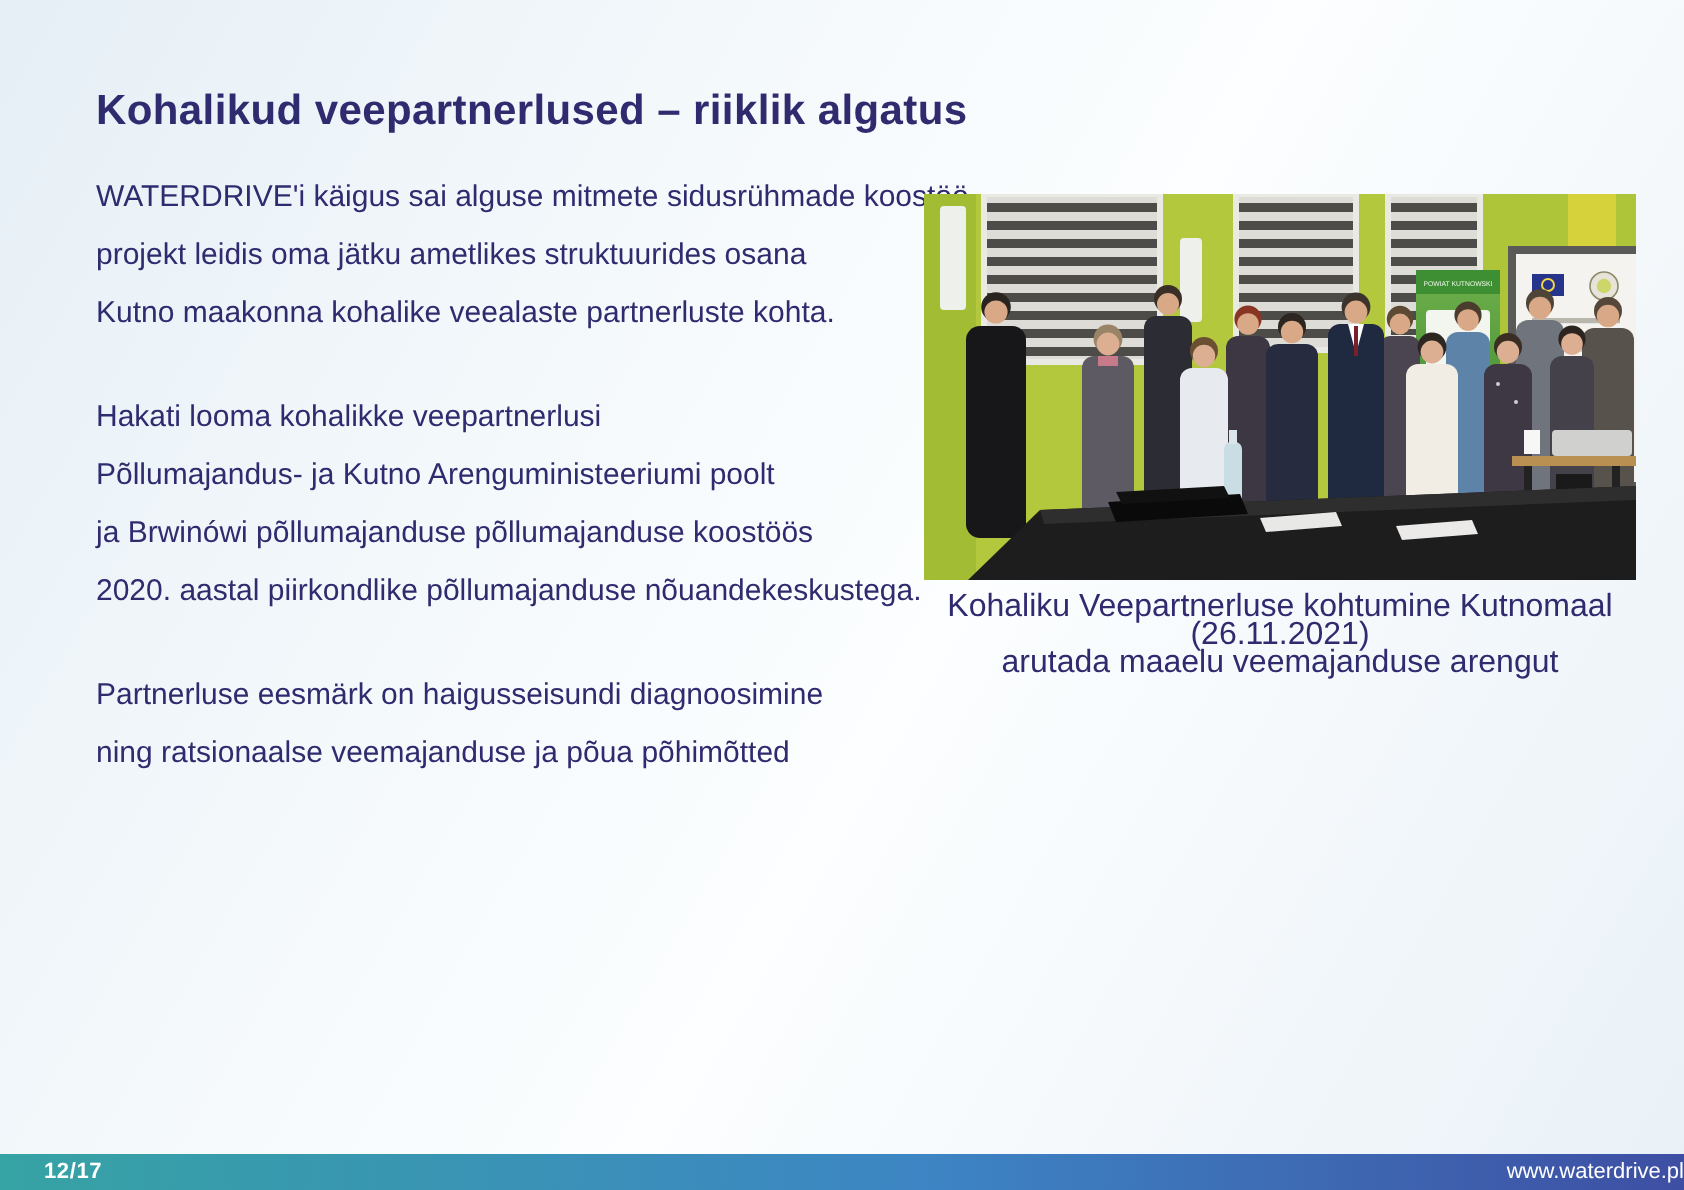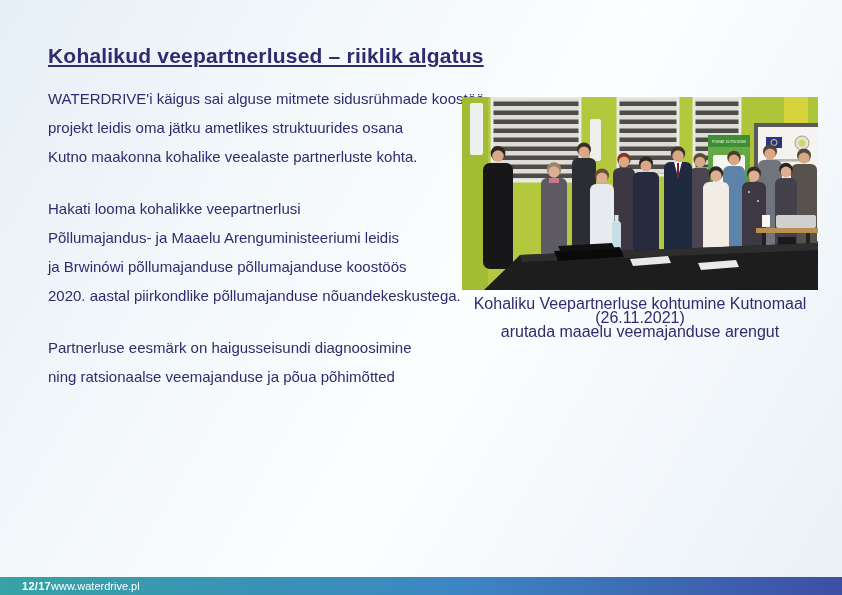--- a/index.html
+++ b/index.html
@@ -7,59 +7,59 @@
     --footer-l:#36a3a4; --footer-m:#3d85c4; --footer-r:#3e4fa3;
   }
   html,body{margin:0;padding:0;}
   body{font-family:"Liberation Sans", sans-serif; background:#888;}
   .slide{
     position:relative; width:842px; height:595px; overflow:hidden;
     background:linear-gradient(120deg,#e6eff6 0%,#f3f8fb 30%,#fcfeff 55%,#f1f6fa 82%,#e9f1f7 100%);
   }
   .title{
     position:absolute; left:48px; top:44px; width:560px;
-    font-size:21px; font-weight:bold; color:var(--ink); letter-spacing:.2px;text-decoration:underline;
+    font-size:21px; font-weight:bold; color:var(--ink); letter-spacing:.2px;
   }
   .body-text{
     position:absolute; left:48px; top:84px; width:420px;
     color:var(--ink); font-size:15px;
   }
   .body-text p{margin:0 0 23px 0;}
   .body-text .line{line-height:29px; white-space:nowrap;}
   .photo-block{position:absolute; left:462px; top:97px; width:356px;}
   .photo-frame{width:356px; height:193px; display:block;}
   .caption{
     margin-top:7px; text-align:center; color:var(--ink);
     font-size:16px; line-height:14px; font-weight:500;
   }
   .footer{
     position:absolute; left:0; bottom:0; width:842px; height:18px;
     background:linear-gradient(90deg,var(--footer-l) 0%,var(--footer-m) 55%,var(--footer-r) 100%);
     color:#ffffff; font-size:11px;
-    display:flex; align-items:center; 
+    display:flex; align-items:center; justify-content:space-between;
   }
   .footer .page{margin-left:22px; font-weight:bold; letter-spacing:.3px;}
-  .footer .site{margin-right:13px;}
+  .footer .site{margin-right:0;}
 </style>
 </head>
 <body>
 
 <div class="slide">
 
   <div class="title">Kohalikud veepartnerlused – riiklik algatus</div>
 
   <div class="body-text">
     <p>
       <span class="line" style="display:block">WATERDRIVE'i käigus sai alguse mitmete sidusrühmade koostöö</span>
       <span class="line" style="display:block">projekt leidis oma jätku ametlikes struktuurides osana</span>
       <span class="line" style="display:block">Kutno maakonna kohalike veealaste partnerluste kohta.</span>
     </p>
     <p>
       <span class="line" style="display:block">Hakati looma kohalikke veepartnerlusi</span>
-      <span class="line" style="display:block">Põllumajandus- ja Maaelu Arenguministeeriumi leidis</span>
+      <span class="line" style="display:block">Põllumajandus- ja Kutno Arenguministeeriumi poolt</span>
       <span class="line" style="display:block">ja Brwinówi põllumajanduse põllumajanduse koostöös</span>
       <span class="line" style="display:block">2020. aastal piirkondlike põllumajanduse nõuandekeskustega.</span>
     </p>
     <p>
       <span class="line" style="display:block">Partnerluse eesmärk on haigusseisundi diagnoosimine</span>
       <span class="line" style="display:block">ning ratsionaalse veemajanduse ja põua põhimõtted</span>
     </p>
   </div>
 
   <div class="photo-block">

